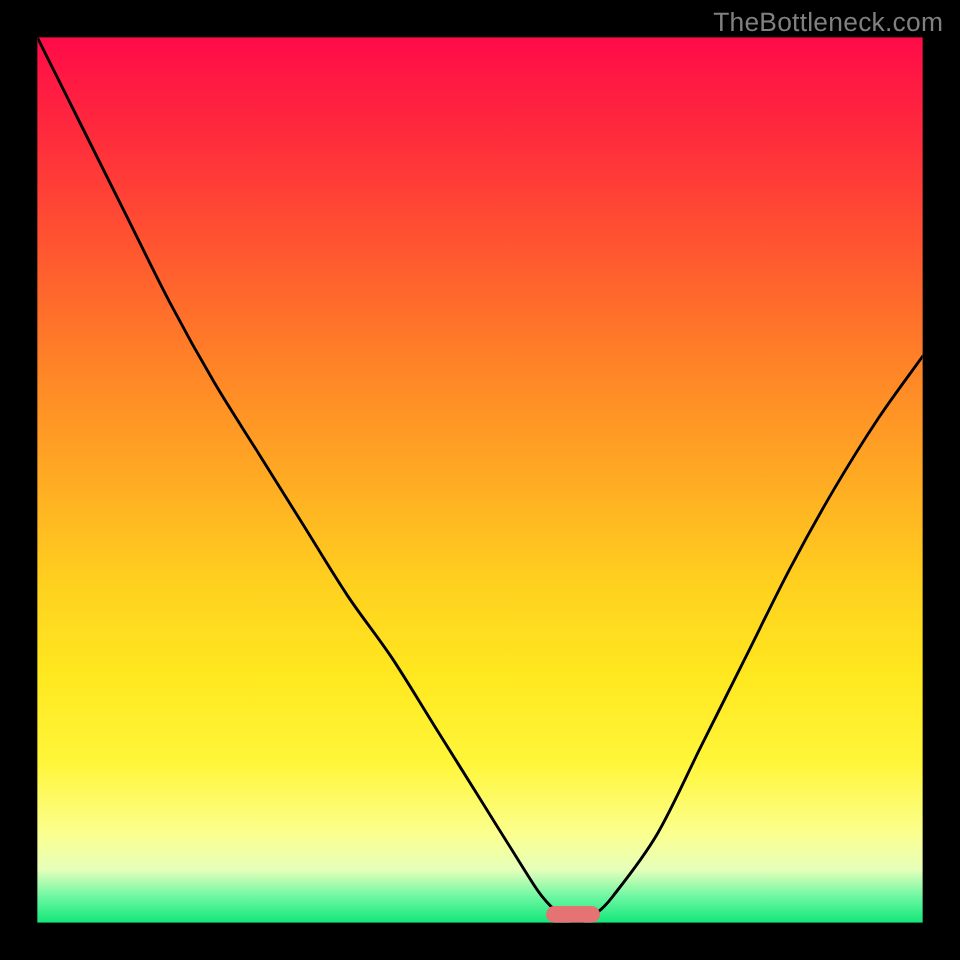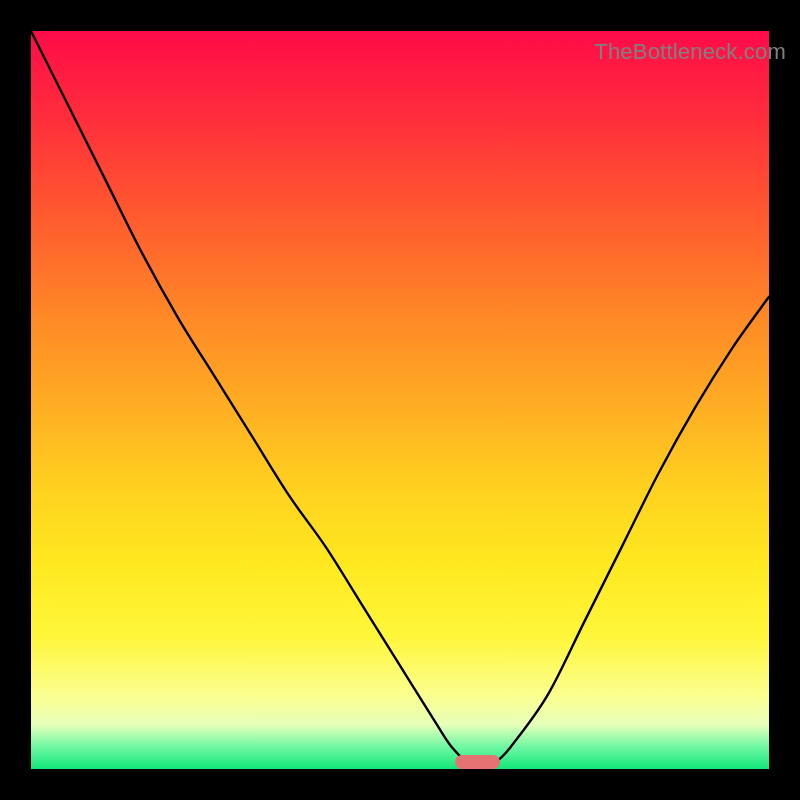--- a/index.html
+++ b/index.html
@@ -18,21 +18,20 @@
   }
   .watermark {
     position: absolute;
     top: 6px;
     right: 14px;
     color: #808080;
     font-size: 22px;
     font-weight: 400;
     letter-spacing: 0.2px;
     z-index: 10;
-    margin-top: 33px;
   }
   .plot-area {
     position: absolute;
     left: 31px;
     top: 31px;
     width: 738px;
     height: 738px;
     overflow: hidden;
   }
   .gradient {

